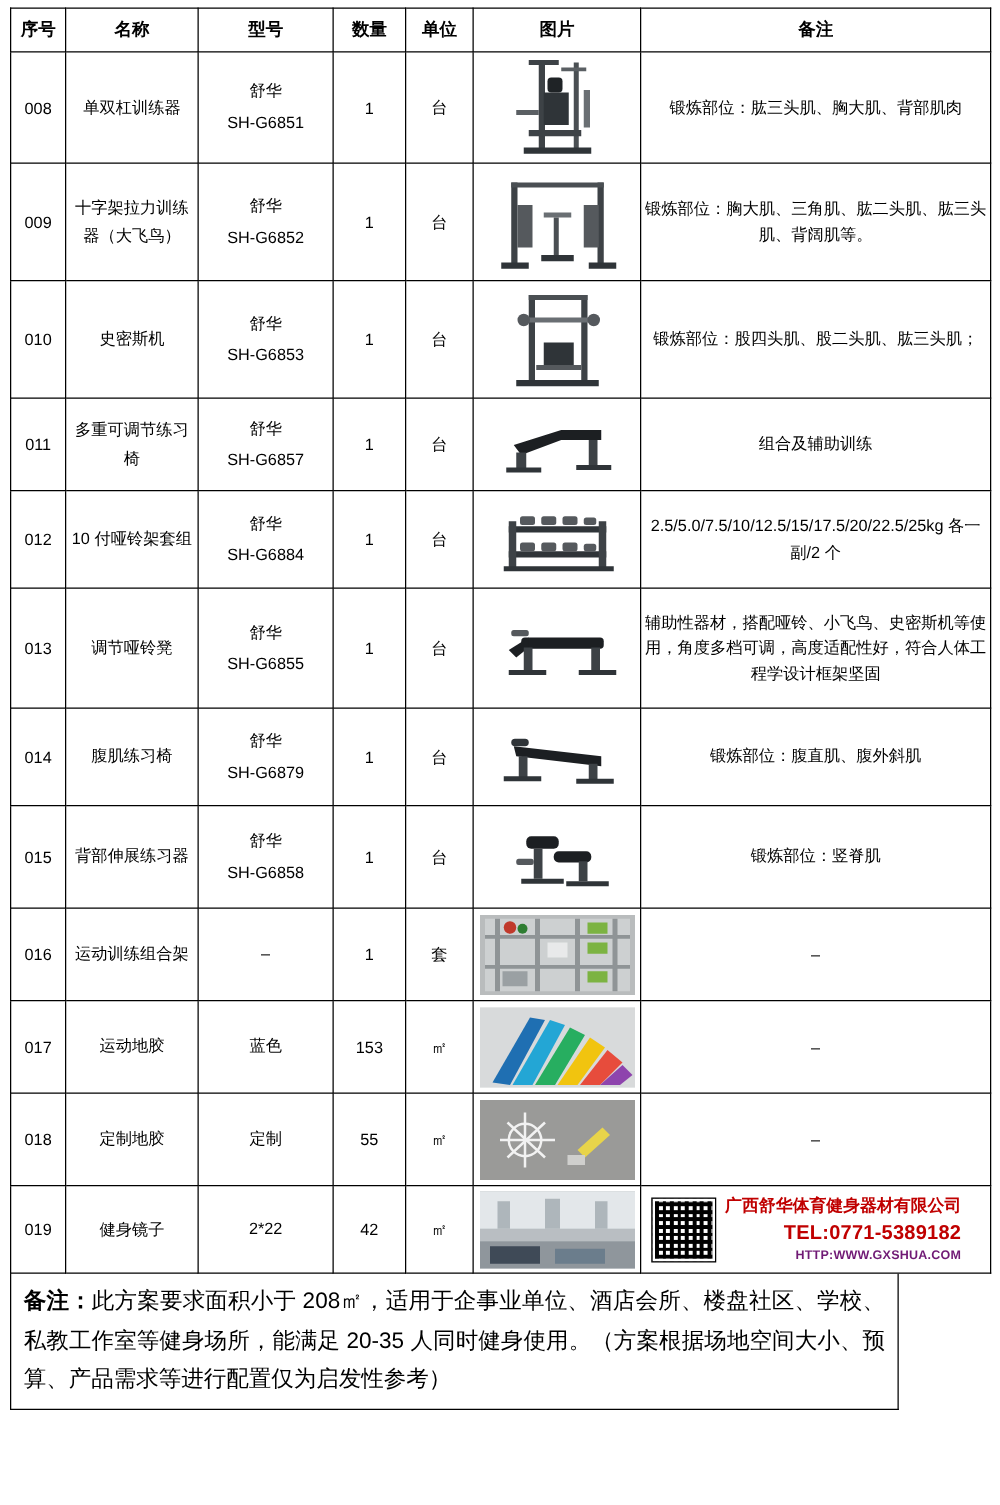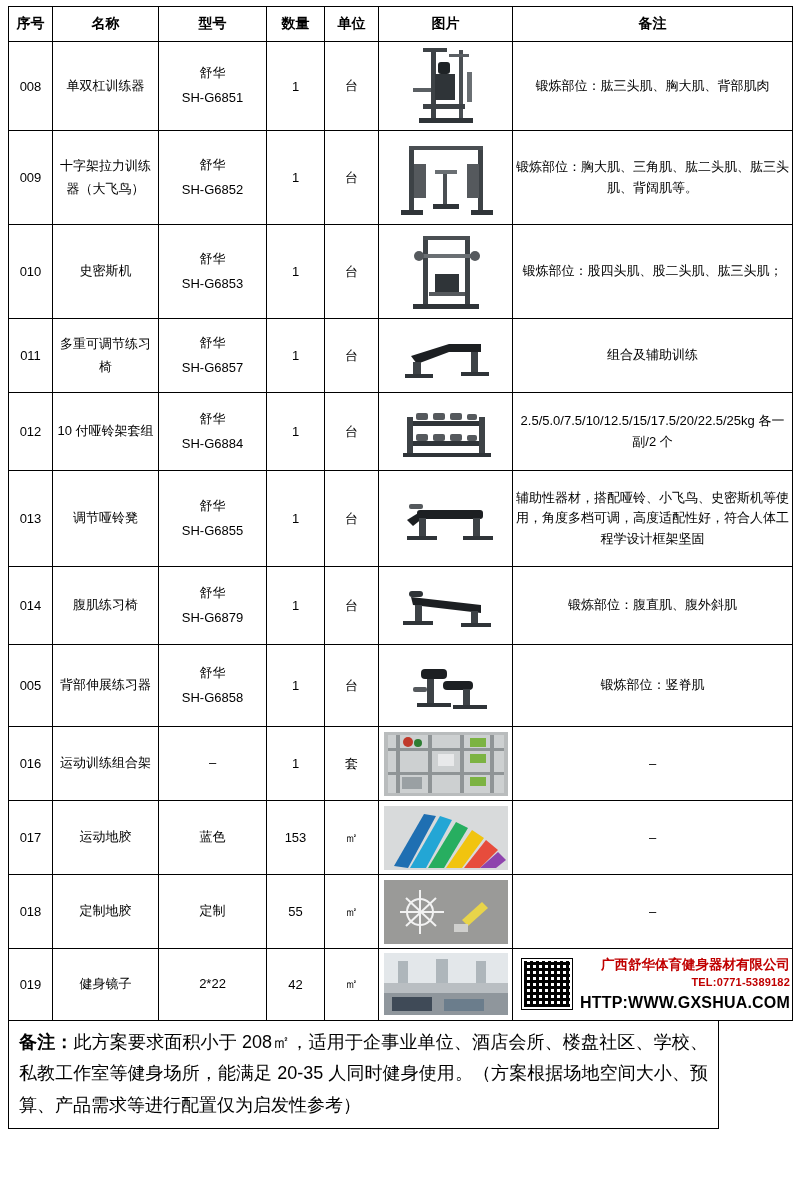--- a/index.html
+++ b/index.html
@@ -97,22 +97,22 @@
     background:
       repeating-linear-gradient(90deg,#000 0 3px,#fff 3px 6px),
       repeating-linear-gradient(0deg,#000 0 3px,#fff 3px 6px);
     background-blend-mode:multiply;
     border:2px solid #fff;
     outline:1px solid #000;
     flex:none;
   }
   .cinfo{font-size:12px;line-height:1.45;text-align:right;}
   .cname{color:#c00000;font-weight:bold;font-size:13.5px;}
-  .ctel{color:#c00000;font-weight:bold;font-size:11px;letter-spacing:.2px;}
-  .curl{color:#000000;font-weight:bold;font-size:16px;letter-spacing:.2px;}
+  .ctel{color:#c00000;font-weight:bold;font-size:16px;letter-spacing:.2px;}
+  .curl{color:#701a75;font-weight:bold;font-size:10px;letter-spacing:.2px;}
 
   td.notecell-company{padding:0;}
 </style>
 </head>
 <body>
 
 <div class="page">
 
 
   <table class="equip">
@@ -327,21 +327,21 @@
               <rect x="88" y="36" width="7" height="14" fill="#3d4246"></rect>
               <rect x="20" y="46" width="30" height="4" fill="#2f3438"></rect>
               <rect x="78" y="48" width="30" height="4" fill="#2f3438"></rect>
             </svg>
           </div>
         </td>
         <td class="note">锻炼部位：腹直肌、腹外斜肌</td>
       </tr>
 
       <tr style="height:82px;">
-        <td>005</td>
+        <td>015</td>
         <td class="name">背部伸展练习器</td>
         <td class="model">
           <span class="model-line">舒华</span>
           <span class="model-line">SH-G6858</span>
         </td>
         <td>1</td>
         <td>台</td>
         <td class="imgcell">
           <div class="ph" style="height:66px">
             <svg width="126" height="66" viewBox="0 0 126 66">

